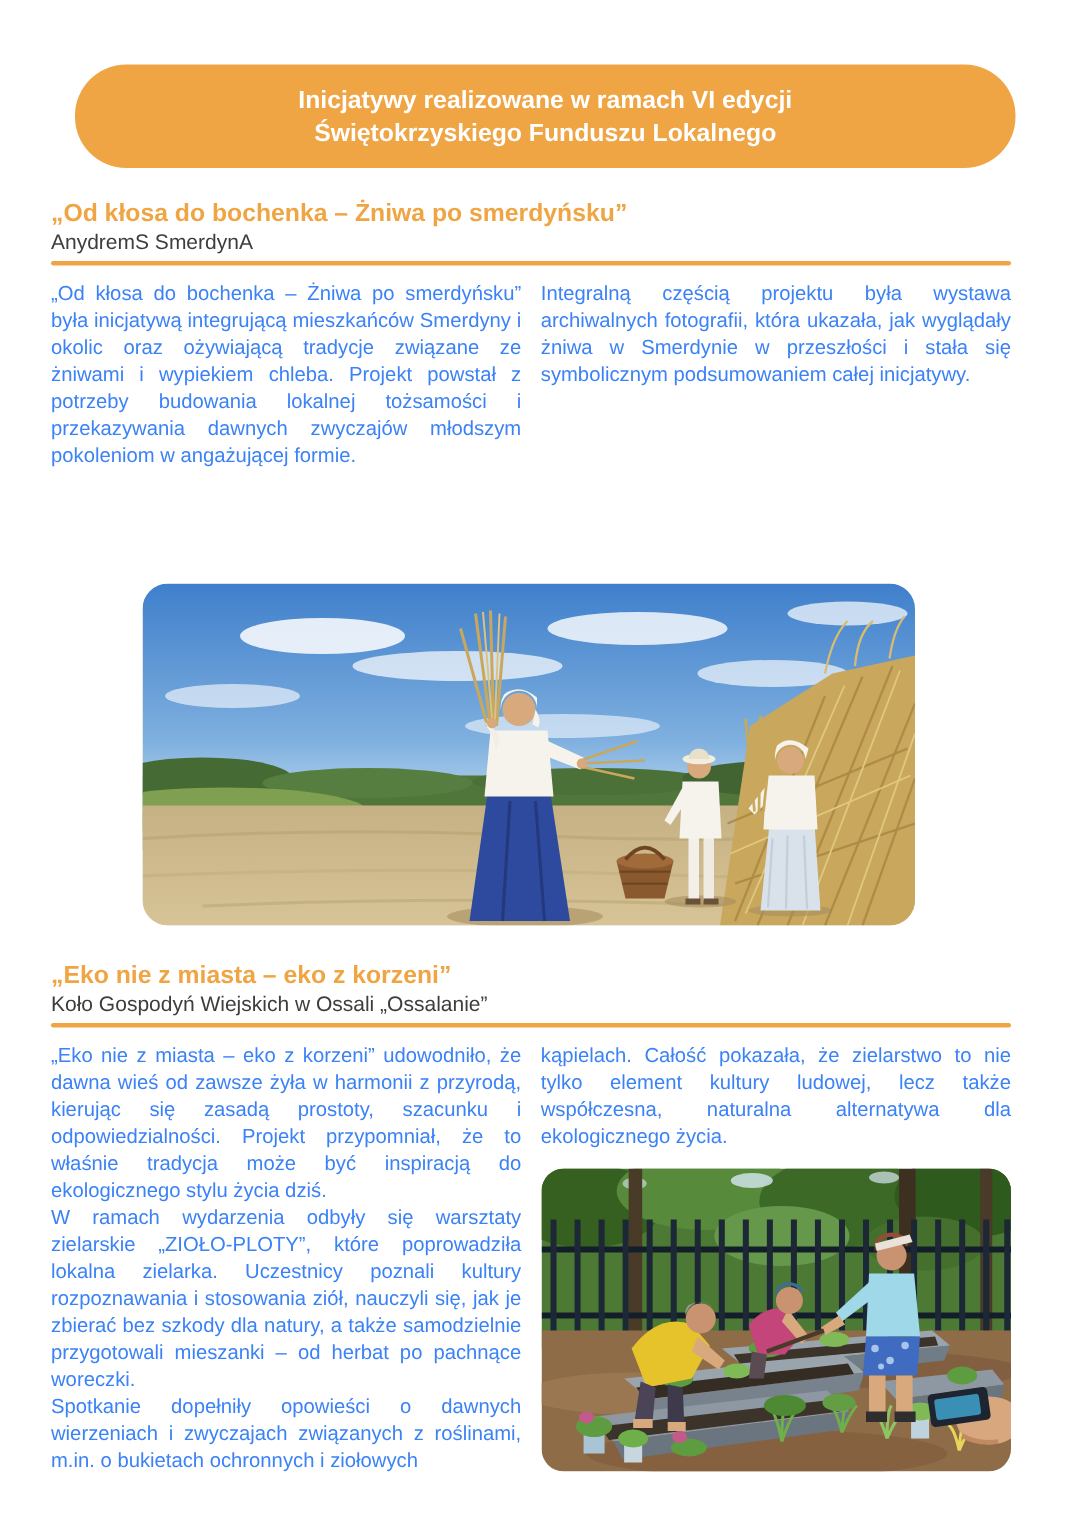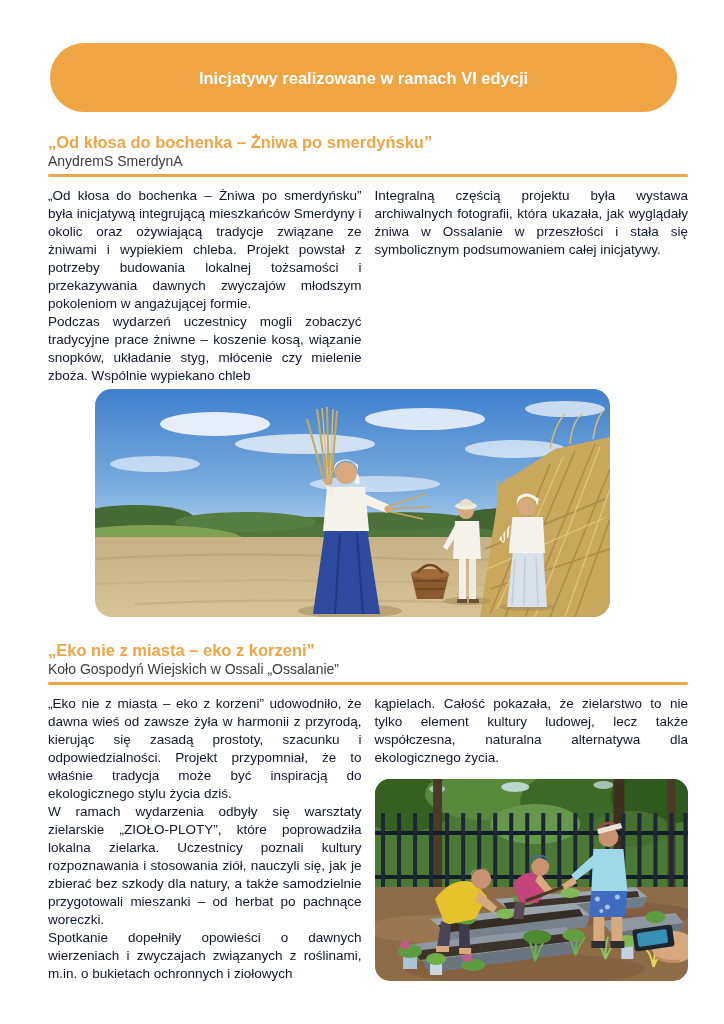--- a/index.html
+++ b/index.html
@@ -23,21 +23,21 @@
     display: flex; flex-direction: column;
     align-items: center; justify-content: center;
     color: #ffffff;
     font-weight: 700;
     font-size: 16.5px;
     line-height: 22px;
     text-align: center;
   }
 
   
-  .section { position: absolute; left: 48px; width: 640px; }
+  .section { position: absolute; left: 34px; width: 640px; }
   .section-1 { top: 133px; }
   .section-2 { top: 641px; }
 
   .section-title {
     color: #F0A544;
     font-size: 16.5px;
     font-weight: 700;
     line-height: 19px;
   }
   .section-subtitle {
@@ -53,21 +53,21 @@
     margin-top: 4px;
     border-radius: 1.5px;
   }
 
   .columns { display: flex; gap: 13px; margin-top: 10px; }
   .col { width: 313.5px; }
   .col p {
     font-size: 13.5px;
     line-height: 18px;
     text-align: justify;
-    color: #0f172a;
+    color: #3b82f6;
   }
 
   
   .photo {
     overflow: hidden;
     border-radius: 17px;
     background: #dddddd;
     line-height: 0;
   }
   .photo svg { width: 100%; height: 100%; display: block; }
@@ -82,33 +82,33 @@
     border-radius: 15px;
   }
 </style>
 </head>
 <body>
 
 <div class="page">
 
   <div class="banner">
     <div>Inicjatywy realizowane w ramach VI edycji</div>
+    <div>Świętokrzyskiego Funduszu Lokalnego</div>
   </div>
 
   <section class="section section-1">
     <h2 class="section-title">„Od kłosa do bochenka – Żniwa po smerdyńsku”</h2>
     <h3 class="section-subtitle">AnydremS SmerdynA</h3>
     <div class="rule"></div>
     <div class="columns">
       <div class="col">
         <p>„Od kłosa do bochenka – Żniwa po smerdyńsku” była inicjatywą integrującą mieszkańców Smerdyny i okolic oraz ożywiającą tradycje związane ze żniwami i wypiekiem chleba. Projekt powstał z potrzeby budowania lokalnej tożsamości i przekazywania dawnych zwyczajów młodszym pokoleniom w angażującej formie.</p>
-        <p>Podczas wydarzeń uczestnicy mogli zobaczyć tradycyjne prace żniwne – koszenie kosą, wiązanie snopków, układanie styg, młócenie czy mielenie zboża. Wspólnie wypiekano chleb</p>
       </div>
       <div class="col">
-        <p>Integralną częścią projektu była wystawa archiwalnych fotografii, która ukazała, jak wyglądały żniwa w Ossalanie w przeszłości i stała się symbolicznym podsumowaniem całej inicjatywy.</p>
+        <p>Integralną częścią projektu była wystawa archiwalnych fotografii, która ukazała, jak wyglądały żniwa w Smerdynie w przeszłości i stała się symbolicznym podsumowaniem całej inicjatywy.</p>
       </div>
     </div>
   </section>
 
   <figure class="photo photo-harvest" role="img" aria-label="Trzy osoby w tradycyjnych białych strojach podczas żniw na polu – kobieta z chustą trzyma snopki zboża, obok koszyk wiklinowy, w tle błękitne niebo i łan zboża">
     <svg viewBox="0 0 515 228" preserveAspectRatio="none">
       <defs>
         <linearGradient id="sky1" x1="0" y1="0" x2="0" y2="1">
           <stop offset="0" stop-color="#3F7FCB"></stop>
           <stop offset="0.7" stop-color="#7FB0DF"></stop>

